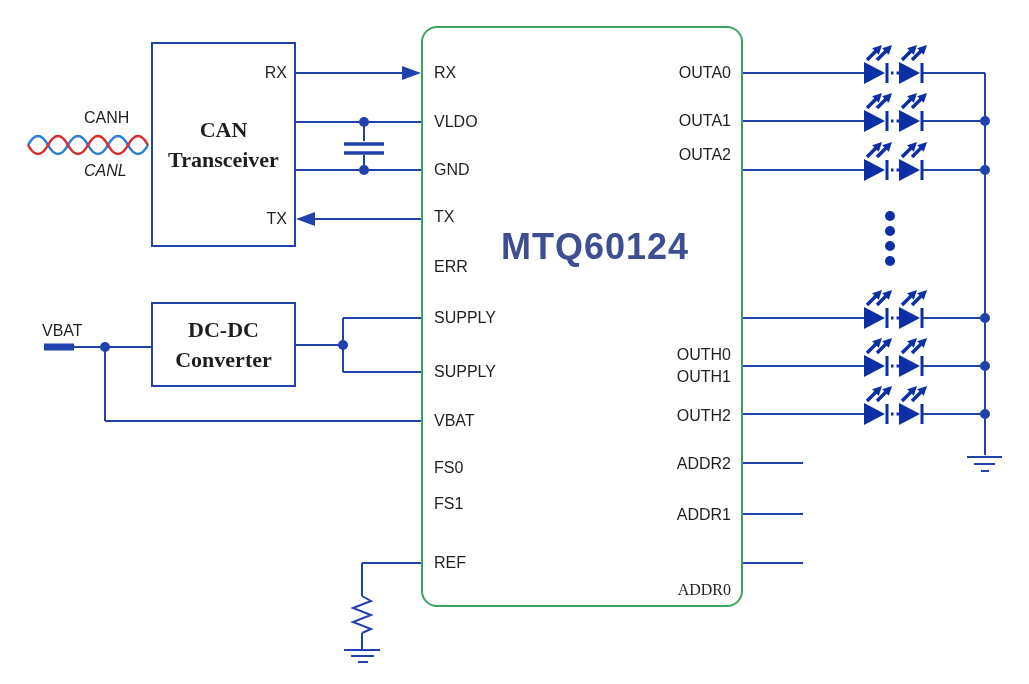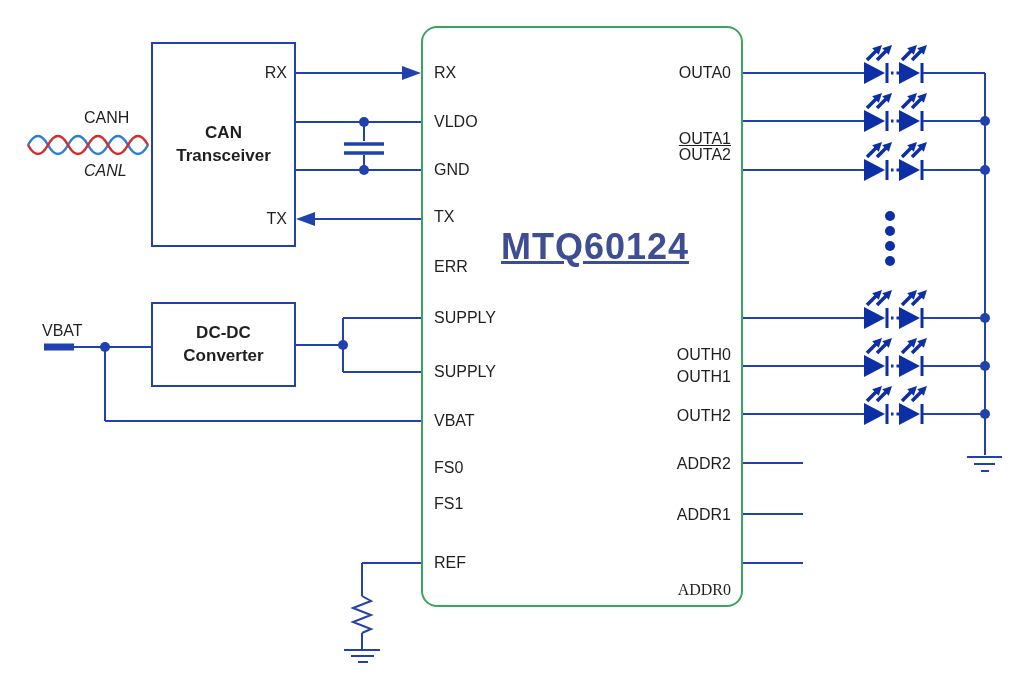--- a/index.html
+++ b/index.html
@@ -16,29 +16,29 @@
   .lbl {
     position:absolute; z-index:2; font-size:16px; line-height:1;
     color: var(--text,#1f1f1f); transform: translateY(-50%); white-space:nowrap;
   }
   .lbl.rt { text-align:right; }
   .box {
     position:absolute; z-index:0; border:2px solid var(--wire,#2141ad);
     background:transparent; box-sizing:border-box;
     display:flex; flex-direction:column; align-items:center; justify-content:center;
   }
-  .box .bt { font-size:17px; font-weight:bold; line-height:1.35; color:var(--text,#1f1f1f); }
+  .box .bt { font-size:22px; font-weight:bold; line-height:1.35; color:var(--text,#1f1f1f);font-family:Liberation Serif, serif; }
   .chip {
     position:absolute; z-index:0; border:2px solid var(--chip-border,#3ba55f);
     border-radius:16px; box-sizing:border-box; background:transparent;
   }
   .chip-title {
     position:absolute; z-index:2; font-size:36px; font-weight:600;
     letter-spacing:1px; color:var(--chip-title,#3d4e92);
-    transform:translate(-50%,-50%); white-space:nowrap;text-decoration:underline;
+    transform:translate(-50%,-50%); white-space:nowrap;
   }
   
   .w  { stroke:var(--wire,#2141ad); stroke-width:2; fill:none; }
   .w35{ stroke:var(--wire,#2141ad); stroke-width:3.5; fill:none; }
   .w7 { stroke:var(--wire,#2141ad); stroke-width:7; fill:none; }
   .fw { fill:var(--wire,#2141ad); stroke:none; }
   .lf { fill:var(--led,#0d2fa5); stroke:none; }
   .ls { stroke:var(--led,#0d2fa5); stroke-width:3; fill:none; }
   .aw { stroke:var(--led,#0d2fa5); stroke-width:3.5; fill:none; }
   .wr { stroke:var(--canh-red,#d42c2c); stroke-width:2.5; fill:none; }
@@ -70,21 +70,21 @@
   <span class="lbl" style="left:434px; top:217px;">TX</span>
   <span class="lbl" style="left:434px; top:267px;">ERR</span>
   <span class="lbl" style="left:434px; top:318px;">SUPPLY</span>
   <span class="lbl" style="left:434px; top:372px;">SUPPLY</span>
   <span class="lbl" style="left:434px; top:421px;">VBAT</span>
   <span class="lbl" style="left:434px; top:468px;">FS0</span>
   <span class="lbl" style="left:434px; top:504px;">FS1</span>
   <span class="lbl" style="left:434px; top:563px;">REF</span>
 
   <span class="lbl rt" style="right:298px; top:73px;">OUTA0</span>
-  <span class="lbl rt" style="right:298px; top:139px;text-decoration:underline;">OUTA1</span>
+  <span class="lbl rt" style="right:298px; top:121px;">OUTA1</span>
   <span class="lbl rt" style="right:298px; top:155px;">OUTA2</span>
   <span class="lbl rt" style="right:298px; top:318px;margin-top:37px;">OUTH0</span>
   <span class="lbl rt" style="right:298px; top:366px;margin-top:11px;">OUTH1</span>
   <span class="lbl rt" style="right:298px; top:416px;">OUTH2</span>
   <span class="lbl rt" style="right:298px; top:464px;">ADDR2</span>
   <span class="lbl rt" style="right:298px; top:515px;">ADDR1</span>
   <span class="lbl rt" style="right:298px; top:590px;font-family:Liberation Serif, serif;">ADDR0</span>
 
   <span class="lbl" style="left:84px; top:118px;">CANH</span>
   <span class="lbl" style="left:84px; top:171px;font-style:italic;">CANL</span>

